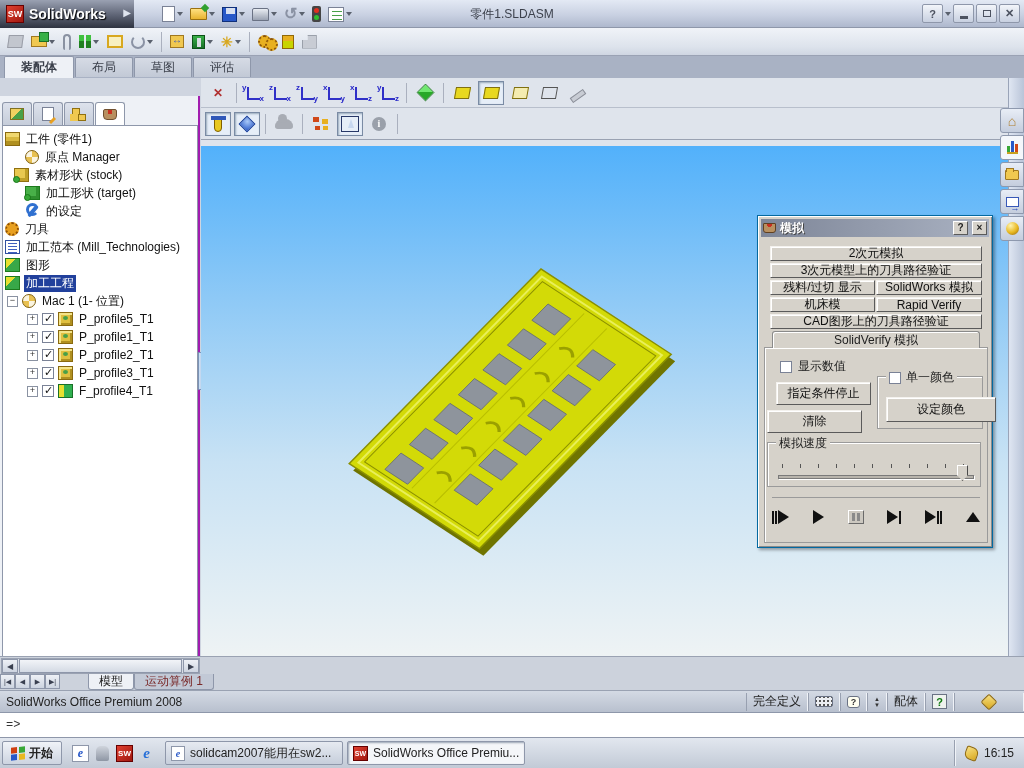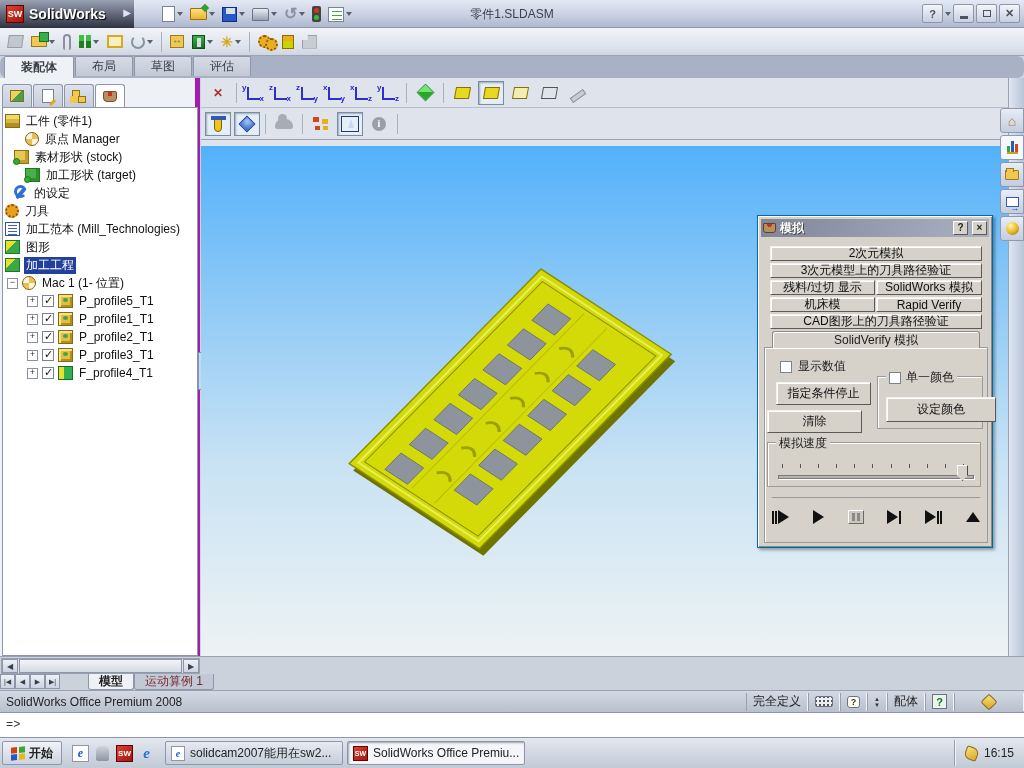--- a/index.html
+++ b/index.html
@@ -59,29 +59,29 @@
   .ic-fast::after { content:""; position:absolute; left:4px; top:2px; width:4px; height:9px; background:#d8dce2; }
   .ic-spark { color:#d8a820; font-size:14px; font-weight:bold; }
   .ic-gears { width:16px; height:13px; position:relative; }
   .ic-gears::before,.ic-gears::after { content:""; position:absolute; width:9px; height:9px; border-radius:50%; background:#e8b020; border:2px dotted #905808; }
   .ic-gears::after { left:7px; top:3px; }
   .ic-asm { width:12px; height:14px; background:linear-gradient(180deg,#e8b020 40%,#c8d400 40%); border:1px solid #906808; }
   .ic-expl { width:15px; height:14px; background:#c8ccd4; border:1px solid #9aa0aa; clip-path:polygon(0 40%,40% 40%,40% 0,100% 0,100% 100%,0 100%); }
   .tsep { width:1px; height:20px; background:#aab0be; margin:0 2px; }
 
   
-  .tabrow { position:absolute; left:0; top:56px; width:1024px; height:22px; background:#a9b2c4; display:flex; align-items:flex-start; padding-left:4px; gap:1px;border-radius:7px; }
+  .tabrow { position:absolute; left:0; top:56px; width:1024px; height:22px; background:#a9b2c4; display:flex; align-items:center; padding-left:4px; gap:1px; }
   .ctab { height:20px; padding:0 16px; display:flex; align-items:center; background:linear-gradient(180deg,#d6dbe5,#c2c9d6); border:1px solid #8e97aa; border-bottom:none; border-radius:2px 2px 0 0; color:#3a3f4a; }
   .ctab.active { background:#eef1f6; height:22px; font-weight:bold; }
 
   
   .main { position:absolute; left:0; top:78px; width:1024px; height:578px; }
 
   
-  .left-panel { position:absolute; left:0; top:0; width:200px; height:578px; background:#eef1f6; border-right:5px solid #a21caf; }
+  .left-panel { position:absolute; left:0; top:18px; width:200px; height:578px; background:#eef1f6; border-right:2px solid #a21caf; }
   .panel-tabs { position:absolute; left:2px; top:6px; height:24px; display:flex; gap:1px; }
   .ptab { width:30px; height:23px; background:linear-gradient(180deg,#dde2ec,#c6cdda); border:1px solid #8e97aa; border-bottom:none; border-radius:3px 3px 0 0; display:flex; align-items:center; justify-content:center; }
   .ptab.active { background:#fff; }
   .pt-feat { width:14px; height:12px; background:linear-gradient(135deg,#f0d060 50%,#48a048 50%); border:1px solid #807020; }
   .pt-prop { width:12px; height:14px; background:#fff; border:1px solid #7a8296; position:relative; }
   .pt-prop::after { content:""; position:absolute; right:-3px; bottom:-2px; width:7px; height:3px; background:#e8a020; transform:rotate(-45deg); }
   .pt-conf { width:14px; height:13px; position:relative; }
   .pt-conf::before { content:""; position:absolute; left:0; top:0; width:6px; height:5px; background:#f0c850; border:1px solid #907010; }
   .pt-conf::after { content:""; position:absolute; right:0; bottom:0; width:6px; height:5px; background:#f0c850; border:1px solid #907010; box-shadow:-8px 0 0 #f0c850; }
   .pt-cam { width:14px; height:11px; background:radial-gradient(circle at 50% 20%,#c83020 25%,#b89060 26%); border:1px solid #705030; border-radius:2px 2px 4px 4px; }
@@ -188,21 +188,21 @@
   .tri-up { width:0; height:0; border-bottom:10px solid #111; border-left:7px solid transparent; border-right:7px solid transparent; }
 
   
   .bottom-strip { position:absolute; left:0; top:656px; width:1024px; height:34px; background:#ccd2dc; border-top:1px solid #9aa2b2; }
   .hscroll { position:absolute; left:1px; top:1px; width:199px; height:16px; background:#d8dde6; border:1px solid #9aa2b2; display:flex; }
   .sarrow { width:16px; height:14px; background:linear-gradient(180deg,#eef1f6,#cdd4e0); border:1px solid #8e97aa; font-size:8px; line-height:13px; text-align:center; color:#3a4050; }
   .sthumb { flex:1; margin:0 1px; background:linear-gradient(180deg,#f2f4f8,#d4dae4); border:1px solid #8e97aa; }
   .mtabs { position:absolute; left:0; top:17px; height:17px; display:flex; align-items:flex-start; }
   .spin { width:15px; height:15px; background:linear-gradient(180deg,#eef1f6,#cdd4e0); border:1px solid #8e97aa; font-size:7px; line-height:14px; text-align:center; color:#3a4050; }
   .mtab { height:16px; padding:0 10px; border:1px solid #8e97aa; border-top:none; background:#c2c9d6; display:flex; align-items:center; font-size:12px; border-radius:0 0 3px 3px; }
-  .mtab.active { background:#eef1f6;font-weight:bold; }
+  .mtab.active { background:#eef1f6; }
   .mtab.motion { color:#7a2a2a; }
 
   
   .statusbar { position:absolute; left:0; top:690px; width:1024px; height:22px; background:linear-gradient(180deg,#d4dae4,#b8c0ce); border-top:1px solid #9aa2b2; display:flex; align-items:center; }
   .sb-left { flex:1; padding-left:6px; color:#222; }
   .sb-cell { height:18px; border-left:1px solid #98a0b0; border-right:1px solid #f0f3f8; display:flex; align-items:center; padding:0 6px; gap:4px;justify-content:flex-end; }
   .ic-kbd { width:18px; height:11px; background:#eceef2; border:1px solid #6a7284; border-radius:2px; background-image:radial-gradient(#555 0.8px,transparent 1px); background-size:4px 4px; background-position:2px 2px; }
   .ic-bubble { width:13px; height:12px; background:#fffef0; border:1px solid #6a7284; border-radius:3px; font:bold 9px/11px "Liberation Sans",sans-serif; text-align:center; color:#333; }
   .ic-updown { display:flex; flex-direction:column; font-size:6px; line-height:6px; color:#333; }
   .ic-greenq { width:15px; height:15px; background:#eef2ee; border:1px solid #6a7284; color:#107810; font:bold 11px/14px "Liberation Sans",sans-serif; text-align:center; }
@@ -374,21 +374,21 @@
             <span class="tlabel">原点 Manager</span>
           </div>
         <div class="trow" style="padding-left:11px">
             <span class="ticon i-stock"></span>
             <span class="tlabel">素材形状 (stock)</span>
           </div>
         <div class="trow" style="padding-left:22px">
             <span class="ticon i-target"></span>
             <span class="tlabel">加工形状 (target)</span>
           </div>
-        <div class="trow" style="padding-left:10px">
+        <div class="trow" style="padding-left:22px">
             <span class="ticon i-wrench"></span>
             <span class="tlabel">的设定</span>
           </div>
         <div class="trow" style="padding-left:2px">
             <span class="ticon i-gear"></span>
             <span class="tlabel">刀具</span>
           </div>
         <div class="trow" style="padding-left:2px">
             <span class="ticon i-doc"></span>
             <span class="tlabel">加工范本 (Mill_Technologies)</span>

